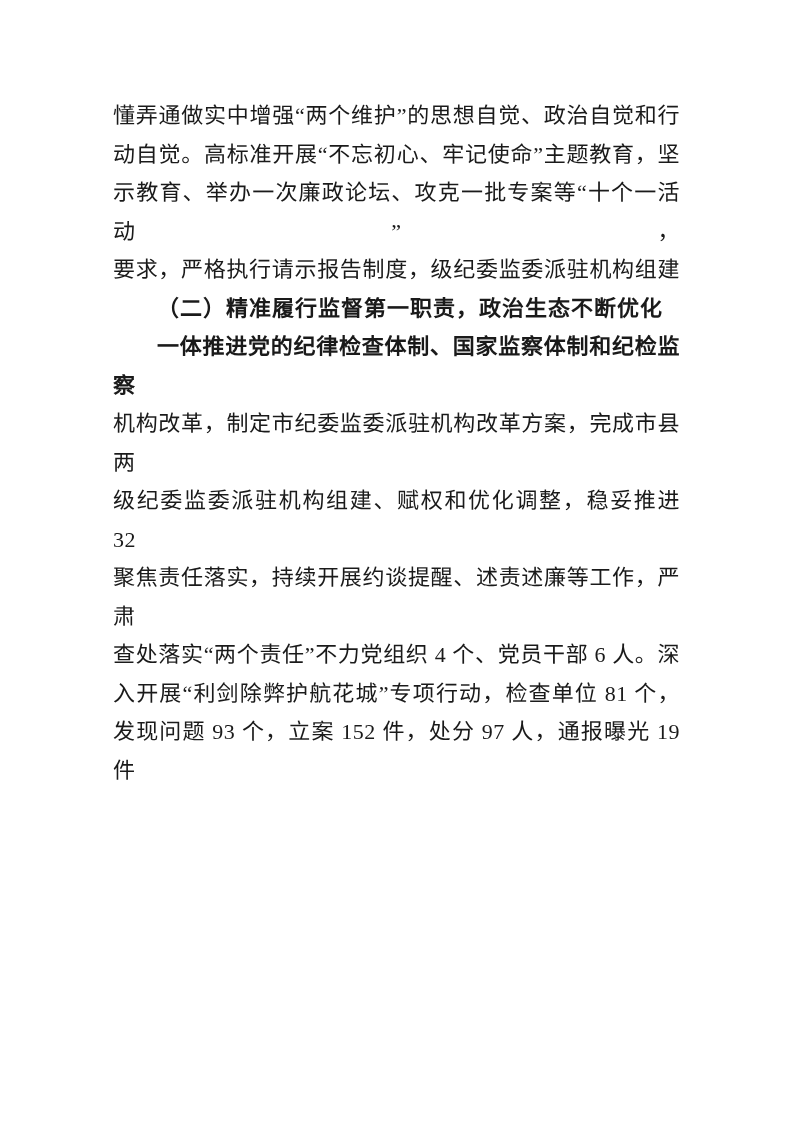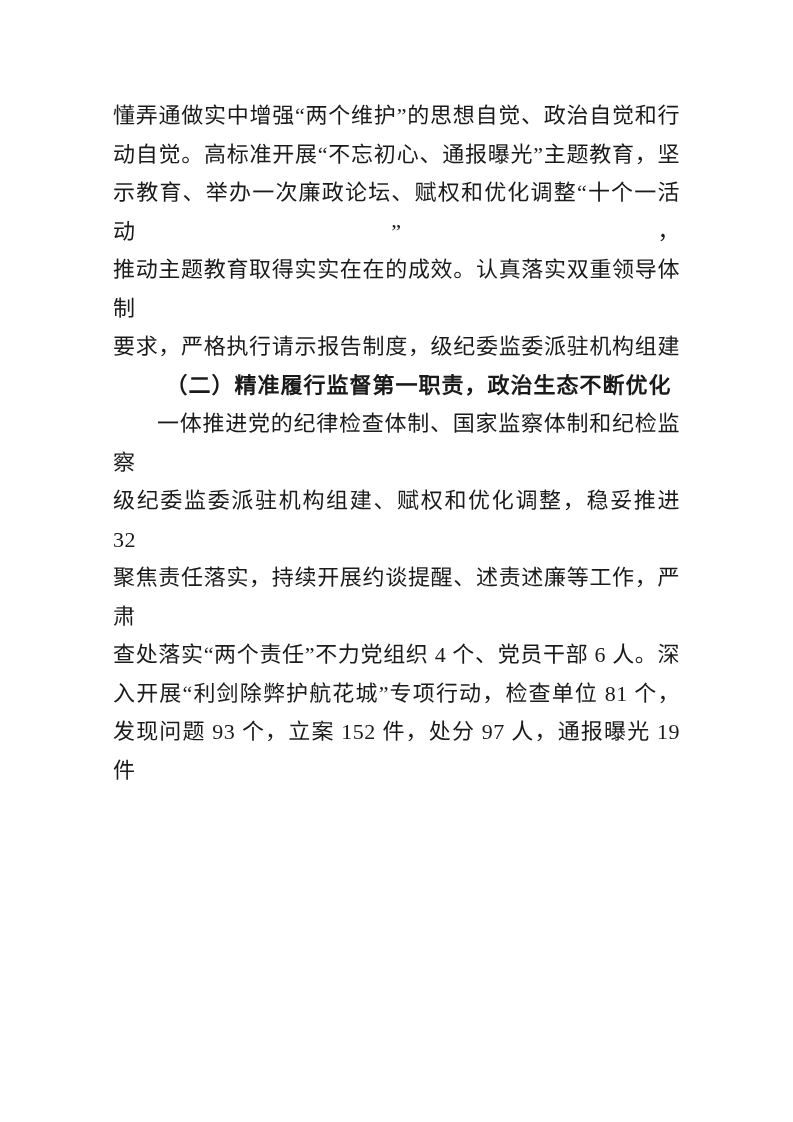--- a/index.html
+++ b/index.html
@@ -22,51 +22,51 @@
     width: 567px;
     color: #1a1a1a;
   }
   .ln {
     margin: 0;
     padding: 0;
     font-size: 22px;
     line-height: 38.5px;
     white-space: nowrap;
     letter-spacing: 0.5px;
-    text-align: center;
   }
   
   .j {
     white-space: normal;
     text-align: justify;
     text-align-last: justify;
     text-justify: inter-character;
   }
   
   .ind {
     text-indent: 44px;
+    font-weight: bold;
   }
   
   .hd {
     font-weight: bold;
     letter-spacing: 1px;
   }
 </style>
 </head>
 <body>
 
 <div class="page">
   <div class="textblock">
     <p class="ln j">懂弄通做实中增强“两个维护”的思想自觉、政治自觉和行</p>
-    <p class="ln j">动自觉。高标准开展“不忘初心、通报曝光”主题教育，坚</p>
-    <p class="ln j">示教育、举办一次廉政论坛、赋权和优化调整“十个一活动”，</p>
-    <p class="ln j">推动主题教育取得实实在在的成效。认真落实双重领导体制</p>
+    <p class="ln j">动自觉。高标准开展“不忘初心、牢记使命”主题教育，坚</p>
+    <p class="ln j">示教育、举办一次廉政论坛、攻克一批专案等“十个一活动”，</p>
     <p class="ln j">要求，严格执行请示报告制度，级纪委监委派驻机构组建</p>
     <p class="ln ind hd">（二）精准履行监督第一职责，政治生态不断优化</p>
     <p class="ln ind j">一体推进党的纪律检查体制、国家监察体制和纪检监察</p>
+    <p class="ln j">机构改革，制定市纪委监委派驻机构改革方案，完成市县两</p>
     <p class="ln j">级纪委监委派驻机构组建、赋权和优化调整，稳妥推进 32</p>
     <p class="ln j">聚焦责任落实，持续开展约谈提醒、述责述廉等工作，严肃</p>
     <p class="ln j">查处落实“两个责任”不力党组织 4 个、党员干部 6 人。深</p>
     <p class="ln j">入开展“利剑除弊护航花城”专项行动，检查单位 81 个，</p>
     <p class="ln j">发现问题 93 个，立案 152 件，处分 97 人，通报曝光 19 件</p>
 
   </div>
 </div>
 
 </body></html>

